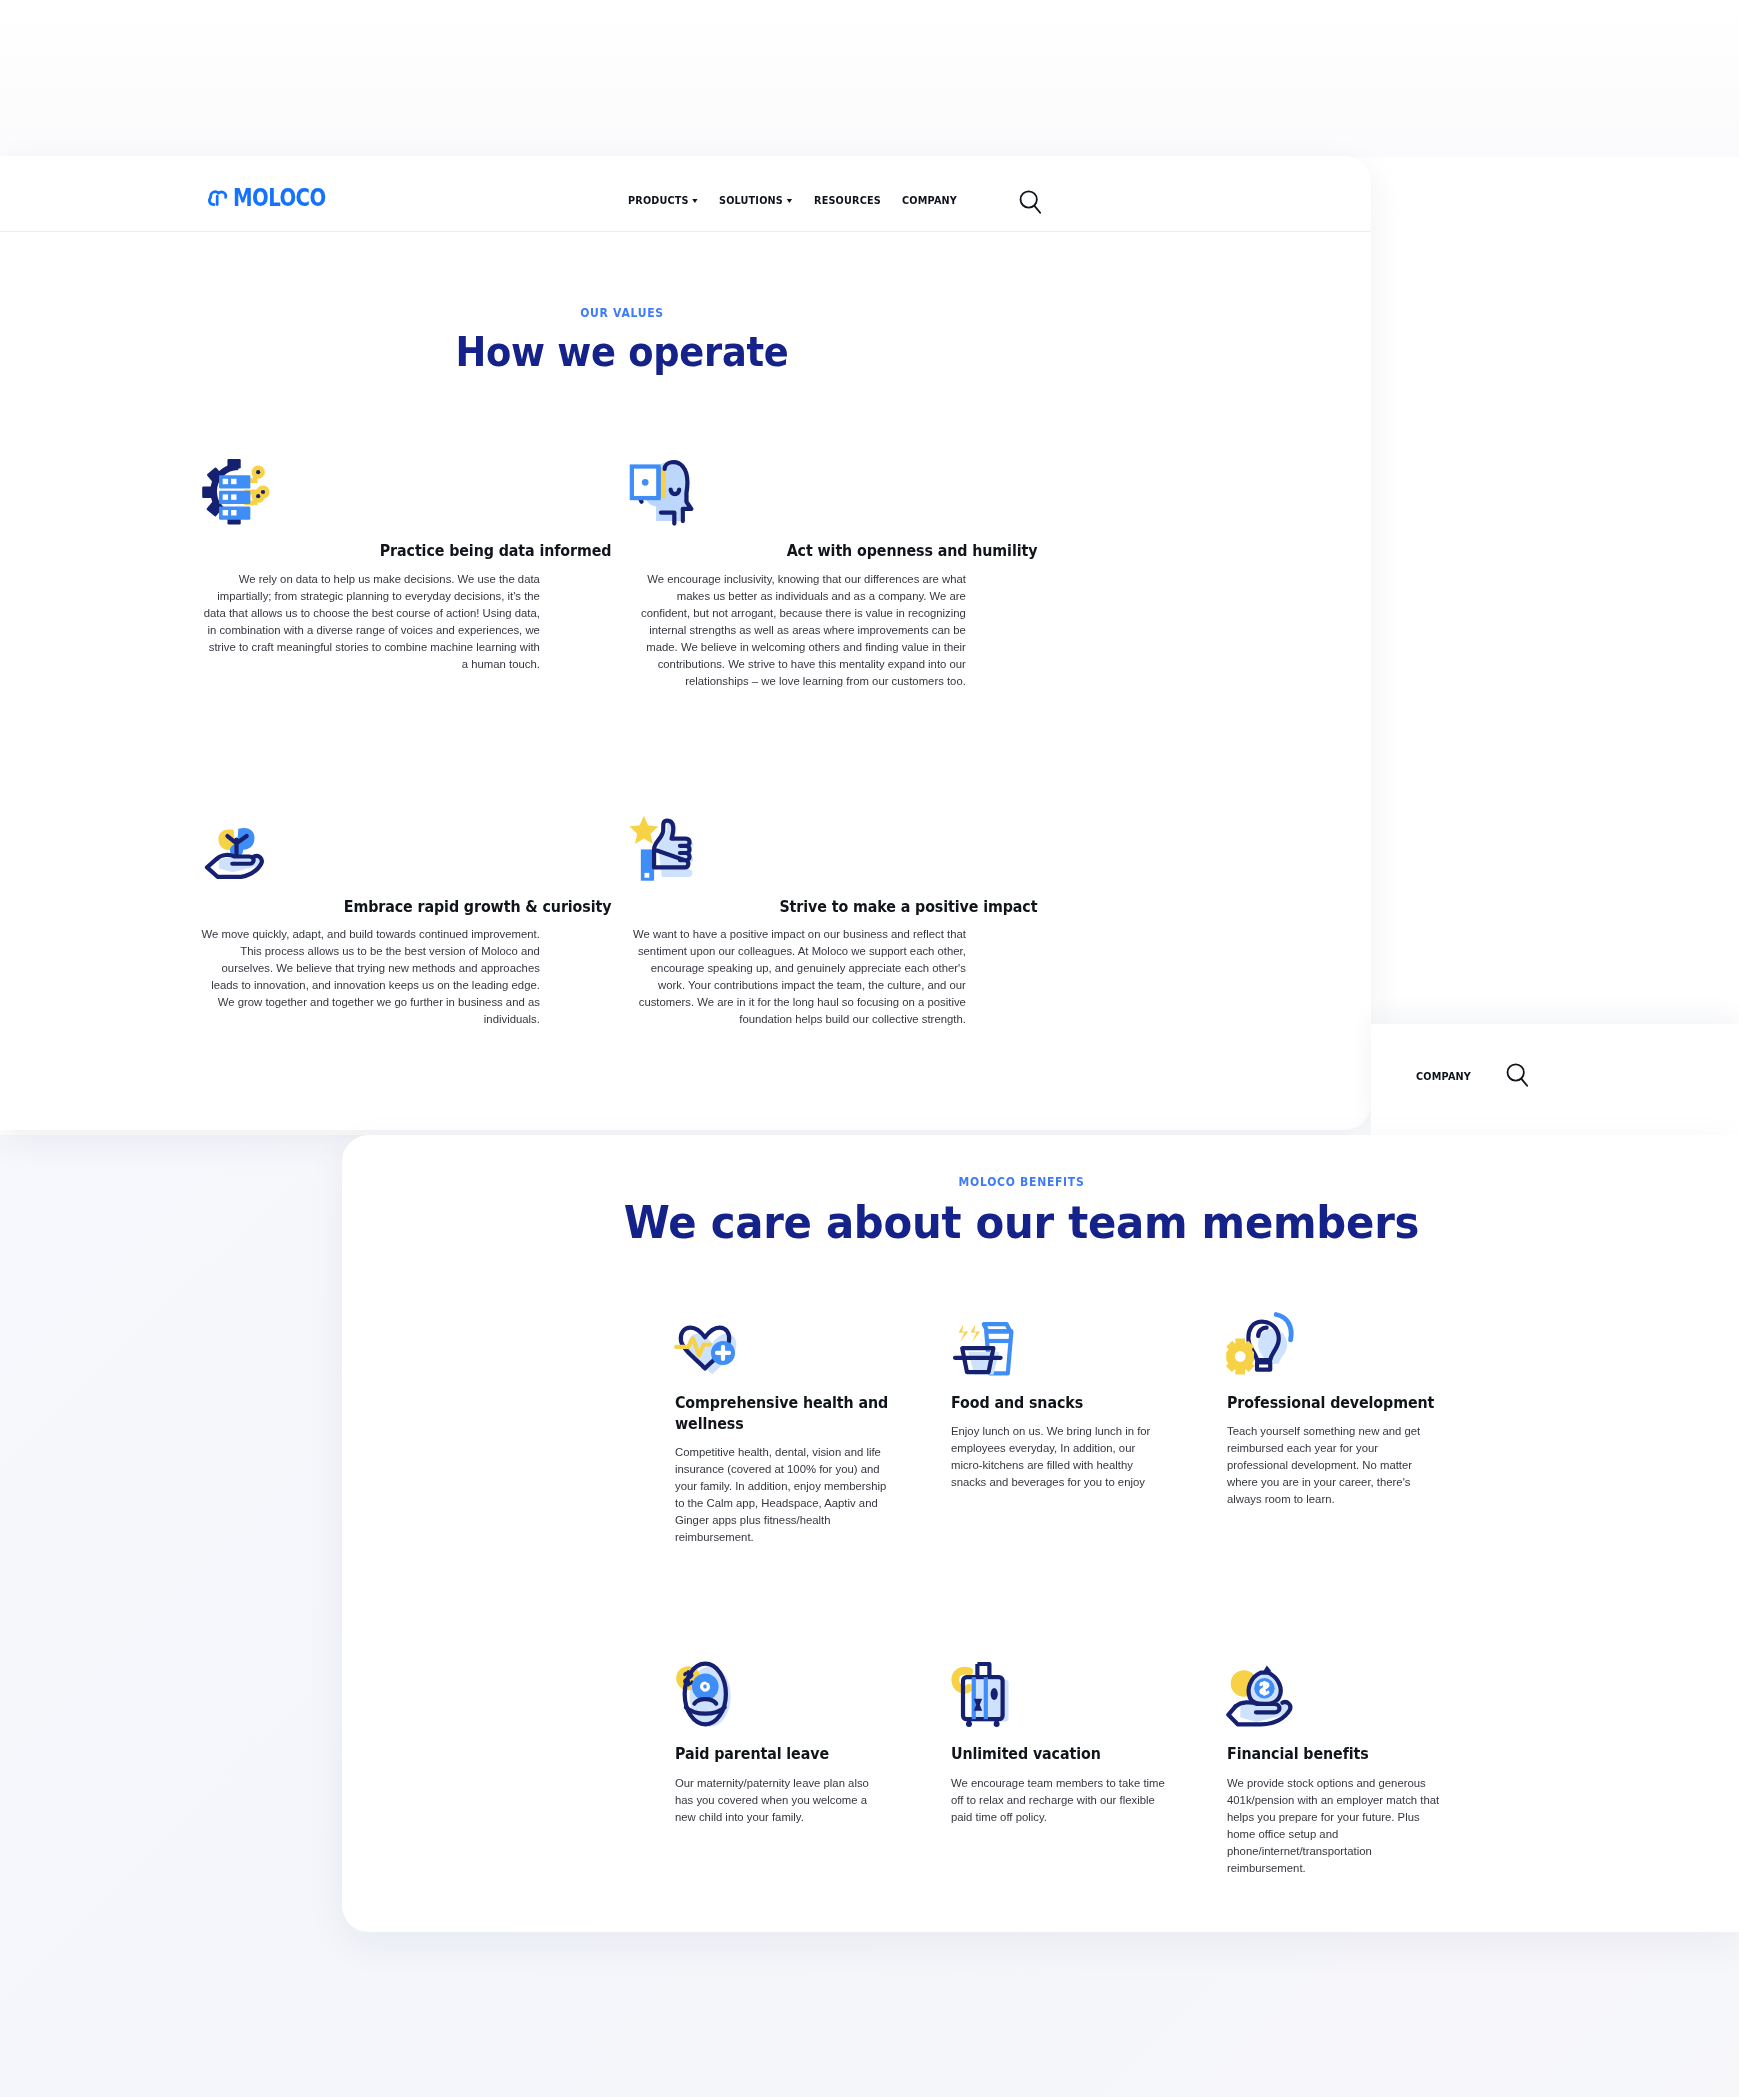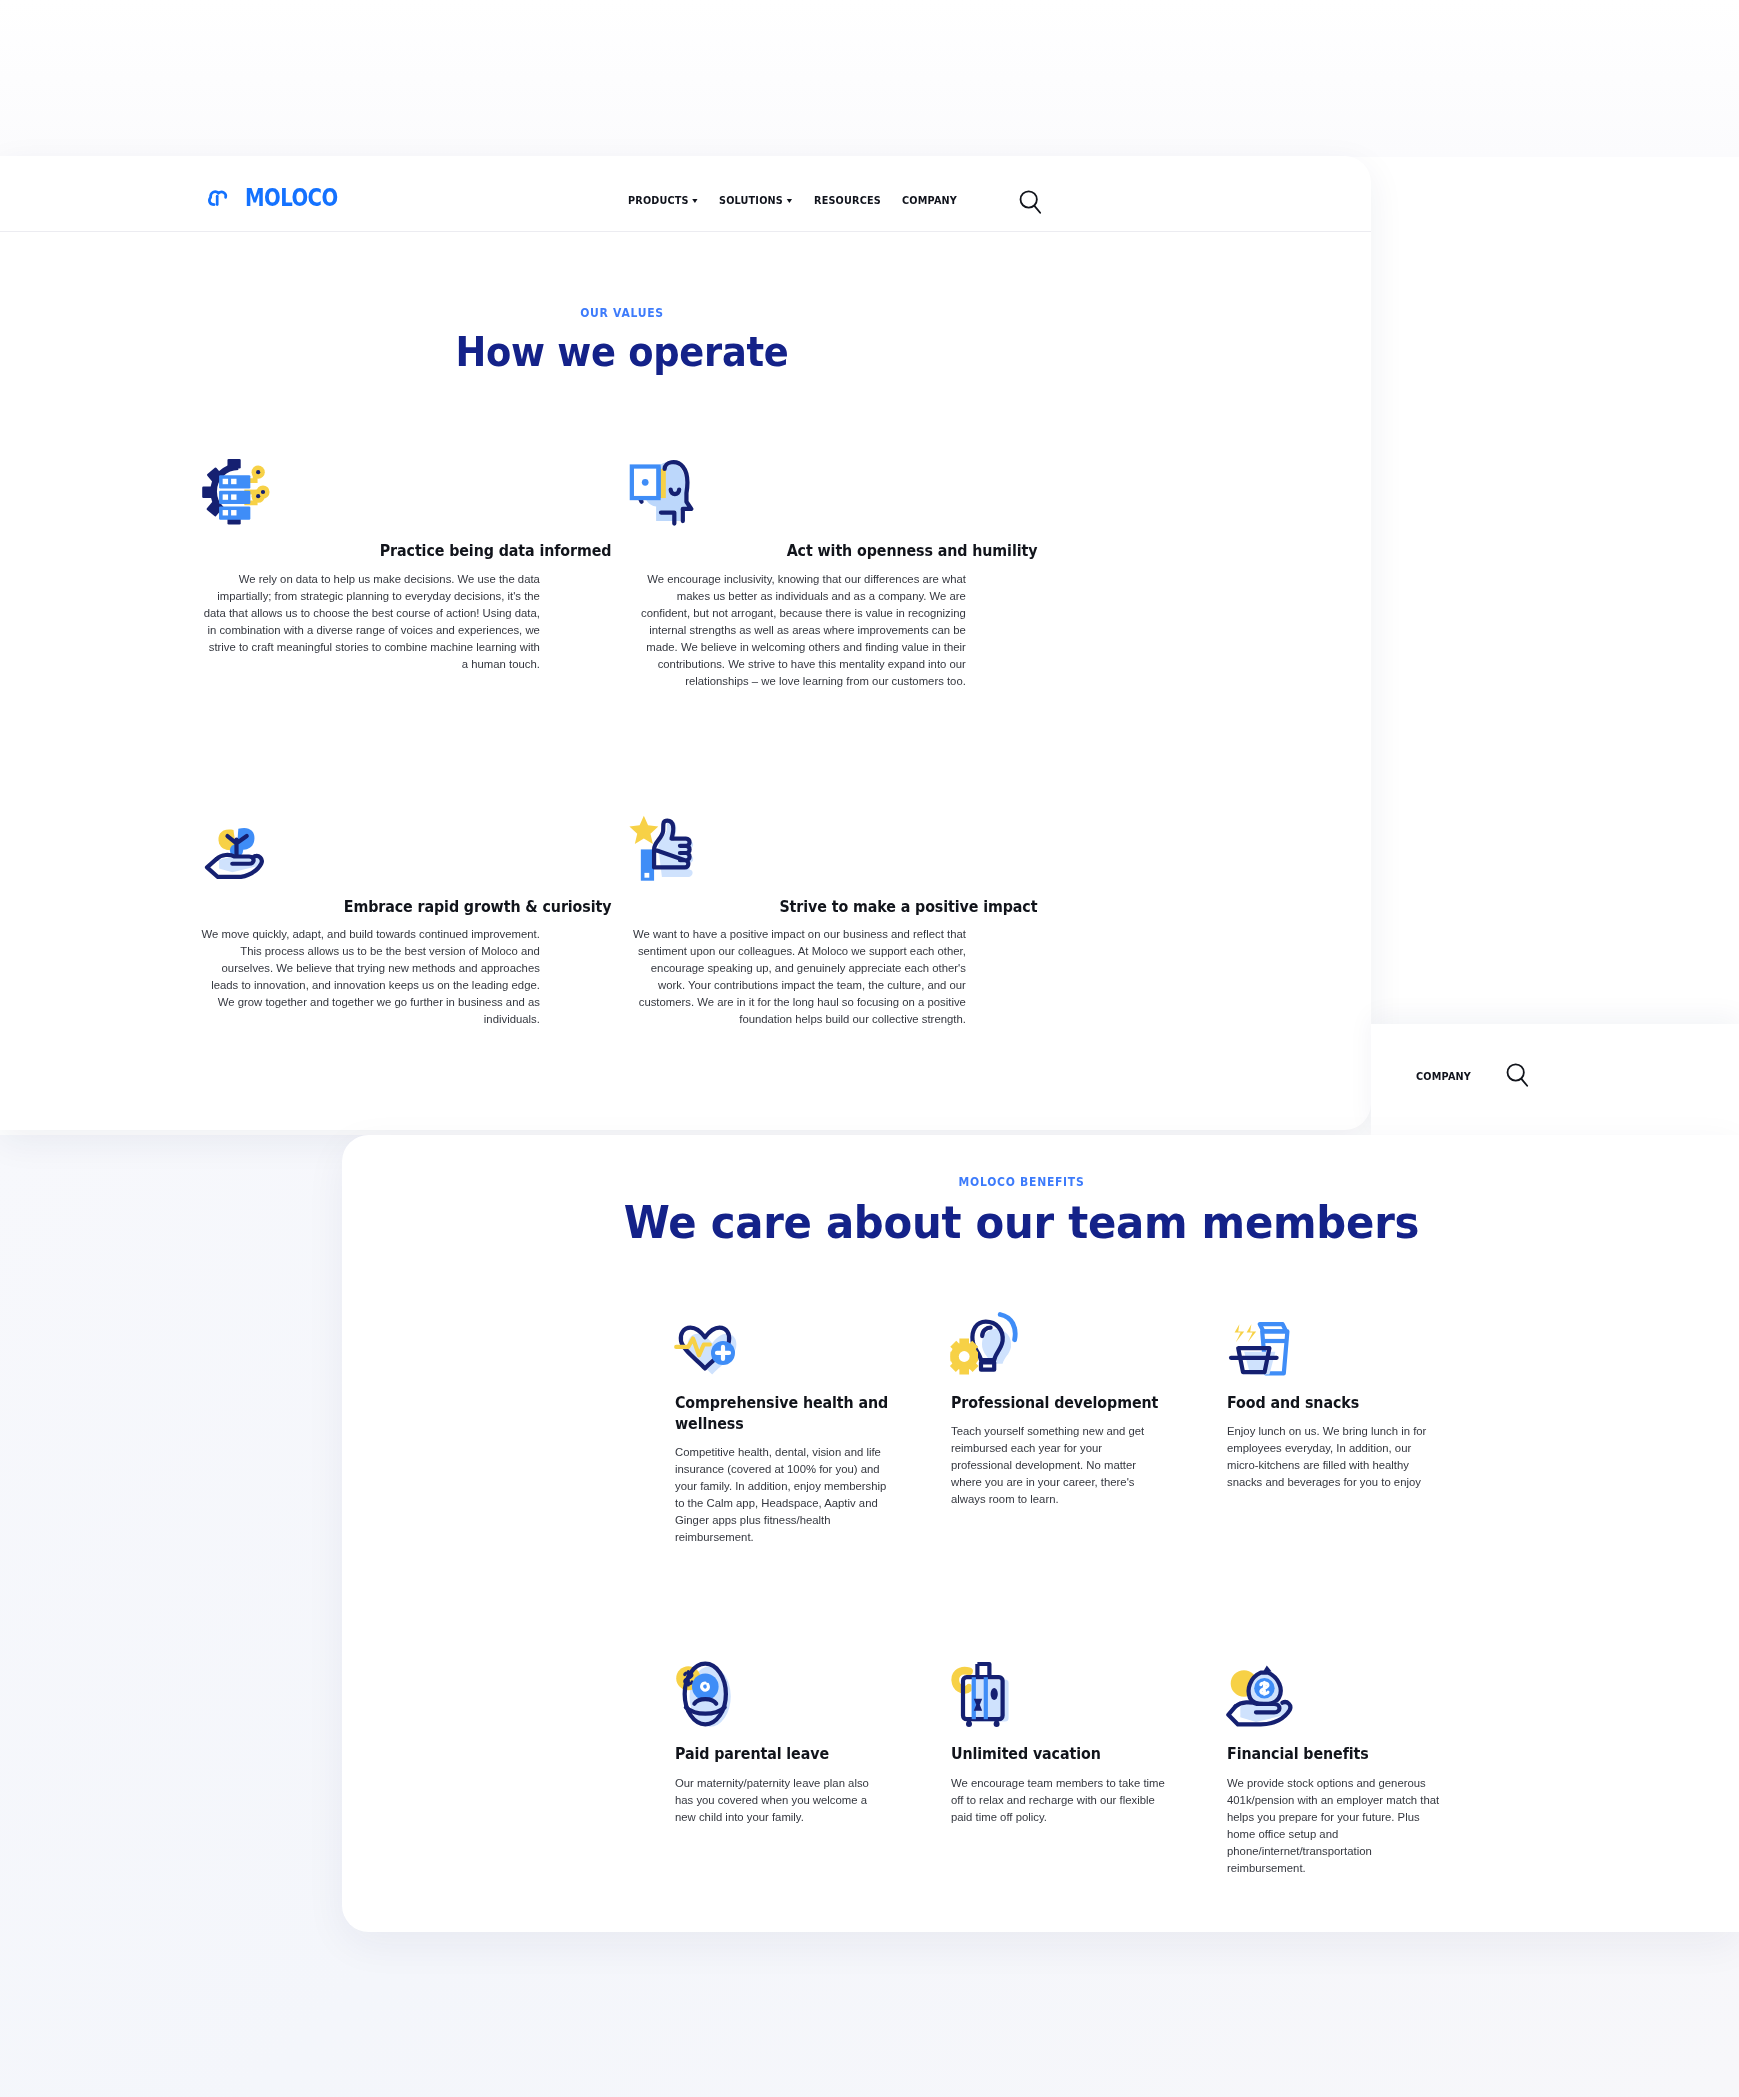--- a/index.html
+++ b/index.html
@@ -68,21 +68,21 @@
     height: 75px;
     display: flex;
     align-items: center;
   }
   .logo {
     position: absolute;
     left: 207px;
     top: 184px;
     display: flex;
     align-items: center;
-    gap: 18px;
+    gap: 6px;
     cursor: pointer;
   }
   .logo-mark { width: 24px; height: 24px; display:block; }
   .logo-word {
     font-family: "DejaVu Sans", sans-serif;
     font-weight: 700;
     font-size: 24px;
     letter-spacing: -0.7px;
     color: #1472ff;
     transform: scaleX(0.82);
@@ -449,20 +449,39 @@
         <svg width="66" height="59" viewBox="0 0 110 98">
           <path d="M30 22 C18 22 12 32 14 44 C17 60 44 78 54 90 C64 78 92 60 94 44 C96 32 90 22 78 22 C68 22 60 30 54 38 C48 30 40 22 30 22 Z" fill="#cfe2fd" transform="translate(8,4)"></path>
           <path d="M26 16 C14 16 8 26 10 38 C13 54 40 72 50 84 C60 72 88 54 90 38 C92 26 86 16 74 16 C64 16 56 24 50 32 C44 24 36 16 26 16 Z" fill="none" stroke="#152071" stroke-width="7" stroke-linejoin="round"></path>
           <path d="M2 48 L22 48 L30 34 L40 62 L48 44 L58 44" fill="none" stroke="#f7d146" stroke-width="7" stroke-linecap="round" stroke-linejoin="round"></path>
           <circle cx="80" cy="58" r="20" fill="#3f8df7"></circle>
           <path d="M80 48 L80 68 M70 58 L90 58" stroke="#ffffff" stroke-width="7" stroke-linecap="round"></path>
         </svg>
       </div>
       <div class="benefit-head">Comprehensive health and wellness</div>
       <div class="benefit-body">Competitive health, dental, vision and life insurance (covered at 100% for you) and your family. In addition, enjoy membership to the Calm app, Headspace, Aaptiv and Ginger apps plus fitness/health reimbursement.</div>
+    </div>
+
+    <div class="benefit-cell">
+      <div class="benefit-icon">
+        <svg width="68" height="60" viewBox="0 0 112 100">
+          <g fill="#f7d146">
+            <path d="M20 12 L12 26 L22 26 L14 42 L28 24 L18 24 Z"></path>
+            <path d="M40 12 L32 26 L42 26 L34 42 L48 24 L38 24 Z"></path>
+          </g>
+          <path d="M54 12 L92 12 L98 24 L60 24 Z" fill="none" stroke="#3f8df7" stroke-width="7" stroke-linejoin="round"></path>
+          <path d="M58 24 L100 24 L94 94 L64 94 Z" fill="none" stroke="#3f8df7" stroke-width="7" stroke-linejoin="round"></path>
+          <path d="M62 40 L98 40" stroke="#3f8df7" stroke-width="7"></path>
+          <path d="M24 56 L76 56 L66 94 L34 94 Z" fill="#cfe2fd" transform="translate(4,2)"></path>
+          <path d="M18 52 L70 52 L62 92 L26 92 Z" fill="none" stroke="#152071" stroke-width="7" stroke-linejoin="round"></path>
+          <path d="M6 68 L82 68" stroke="#152071" stroke-width="7" stroke-linecap="round"></path>
+        </svg>
+      </div>
+      <div class="benefit-head">Food and snacks</div>
+      <div class="benefit-body">Enjoy lunch on us. We bring lunch in for employees everyday, In addition, our micro-kitchens are filled with healthy snacks and beverages for you to enjoy</div>
     </div>
 
     <div class="benefit-cell">
       <div class="benefit-icon">
         <svg width="66" height="65" viewBox="0 0 110 108">
           <path d="M82 4 C102 8 110 26 106 46" fill="none" stroke="#3f8df7" stroke-width="8" stroke-linecap="round"></path>
           <path d="M66 22 C84 22 94 36 92 52 C90 64 80 70 78 80 L58 80 C56 70 46 64 44 52 C42 36 50 22 66 22 Z" fill="#cfe2fd" transform="translate(8,6)"></path>
           <path d="M58 16 C76 16 88 30 86 48 C84 62 74 68 72 80 L50 80 C48 68 38 62 36 48 C34 30 42 16 58 16 Z" fill="none" stroke="#152071" stroke-width="7" stroke-linejoin="round"></path>
           <path d="M50 84 L72 84 L72 96 L50 96 Z" fill="none" stroke="#152071" stroke-width="7" stroke-linejoin="round"></path>
           <path d="M52 40 C52 30 60 26 66 26" fill="none" stroke="#152071" stroke-width="7" stroke-linecap="round"></path>
@@ -476,39 +495,20 @@
             <rect x="29" y="84" width="14" height="13" transform="rotate(-45 36 90)"></rect>
             <rect x="29" y="51" width="14" height="13" transform="rotate(45 36 57)"></rect>
             <rect x="1" y="84" width="14" height="13" transform="rotate(45 8 90)"></rect>
           </g>
           <circle cx="22" cy="74" r="9" fill="#ffffff"></circle>
         </svg>
       </div>
       <div class="benefit-head">Professional development</div>
       <div class="benefit-body">Teach yourself something new and get reimbursed each year for your professional development. No matter where you are in your career, there's always room to learn.</div>
     </div>
-
-    <div class="benefit-cell">
-      <div class="benefit-icon">
-        <svg width="68" height="60" viewBox="0 0 112 100">
-          <g fill="#f7d146">
-            <path d="M20 12 L12 26 L22 26 L14 42 L28 24 L18 24 Z"></path>
-            <path d="M40 12 L32 26 L42 26 L34 42 L48 24 L38 24 Z"></path>
-          </g>
-          <path d="M54 12 L92 12 L98 24 L60 24 Z" fill="none" stroke="#3f8df7" stroke-width="7" stroke-linejoin="round"></path>
-          <path d="M58 24 L100 24 L94 94 L64 94 Z" fill="none" stroke="#3f8df7" stroke-width="7" stroke-linejoin="round"></path>
-          <path d="M62 40 L98 40" stroke="#3f8df7" stroke-width="7"></path>
-          <path d="M24 56 L76 56 L66 94 L34 94 Z" fill="#cfe2fd" transform="translate(4,2)"></path>
-          <path d="M18 52 L70 52 L62 92 L26 92 Z" fill="none" stroke="#152071" stroke-width="7" stroke-linejoin="round"></path>
-          <path d="M6 68 L82 68" stroke="#152071" stroke-width="7" stroke-linecap="round"></path>
-        </svg>
-      </div>
-      <div class="benefit-head">Food and snacks</div>
-      <div class="benefit-body">Enjoy lunch on us. We bring lunch in for employees everyday, In addition, our micro-kitchens are filled with healthy snacks and beverages for you to enjoy</div>
-    </div>
   </div>
 
   <div class="benefit-row-gap"></div>
 
   <div class="benefit-row">
 
     <div class="benefit-cell">
       <div class="benefit-icon">
         <svg width="63" height="68" viewBox="0 0 104 112">
           <ellipse cx="58" cy="60" rx="34" ry="50" fill="#cfe2fd"></ellipse>

